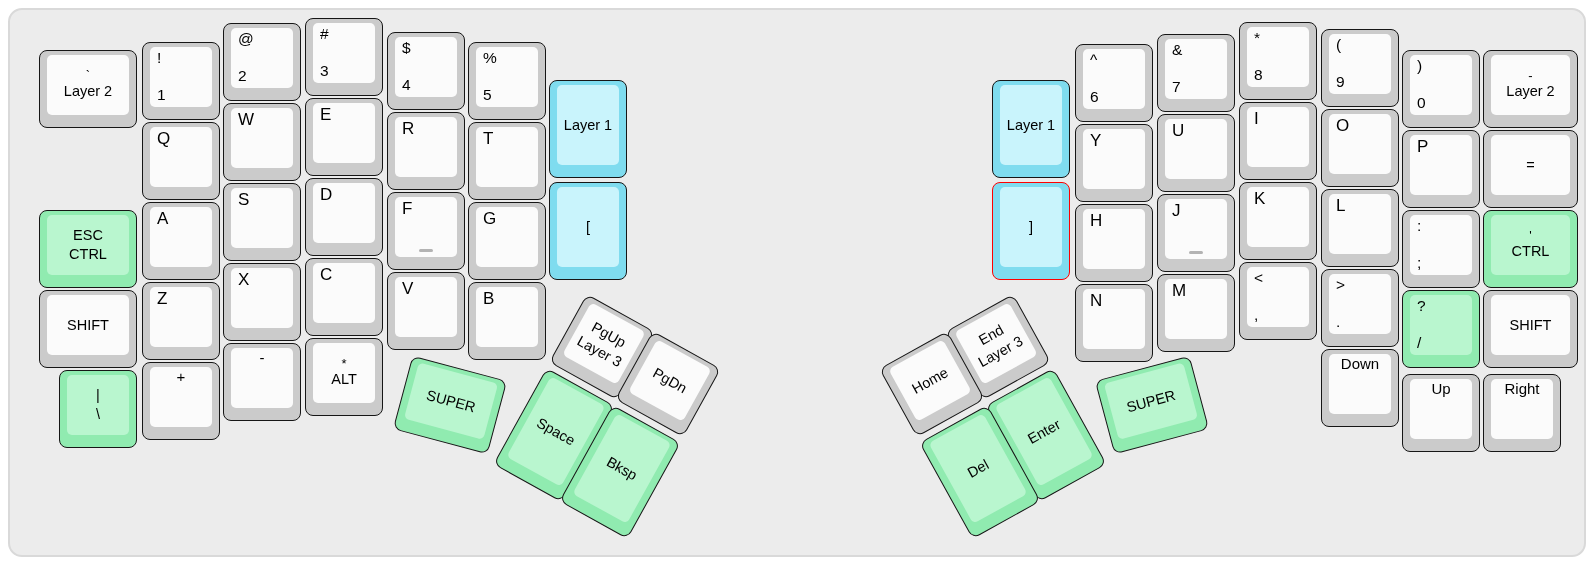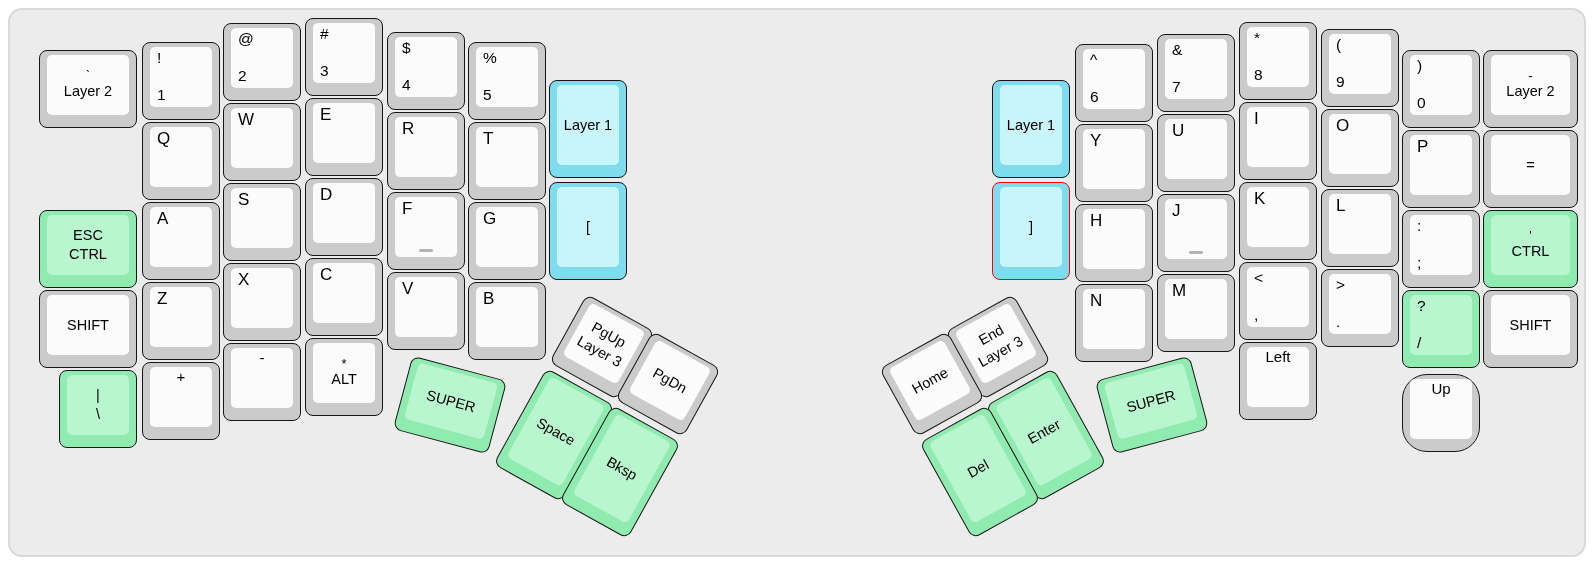--- a/index.html
+++ b/index.html
@@ -399,27 +399,20 @@
       </div>
     </div>
     <div class="key white" style="width: 78px; height: 78px; left: 1229px; top: 252px;">
       <div class="face">
         <div class="lg left2">
           <span>&lt;</span>
           <span>,</span>
         </div>
       </div>
     </div>
-    <div class="key white" style="width: 78px; height: 78px; left: 1229px; top: 332px;">
-      <div class="face">
-        <div class="lg topc">
-          <span>Left</span>
-        </div>
-      </div>
-    </div>
     <div class="key white" style="width: 78px; height: 78px; left: 1311px; top: 19px;">
       <div class="face">
         <div class="lg left2">
           <span>(</span>
           <span>9</span>
         </div>
       </div>
     </div>
     <div class="key white" style="width: 78px; height: 78px; left: 1311px; top: 99px;">
       <div class="face">
@@ -436,20 +429,27 @@
       </div>
     </div>
     <div class="key white" style="width: 78px; height: 78px; left: 1311px; top: 259px;">
       <div class="face">
         <div class="lg left2">
           <span>&gt;</span>
           <span>.</span>
         </div>
       </div>
     </div>
+    <div class="key white" style="width: 78px; height: 78px; left: 1311px; top: 339px;">
+      <div class="face">
+        <div class="lg topc">
+          <span>Down</span>
+        </div>
+      </div>
+    </div>
     <div class="key white" style="width: 78px; height: 78px; left: 1392px; top: 40px;">
       <div class="face">
         <div class="lg left2">
           <span>)</span>
           <span>0</span>
         </div>
       </div>
     </div>
     <div class="key white" style="width: 78px; height: 78px; left: 1392px; top: 120px;">
       <div class="face">
@@ -467,21 +467,21 @@
       </div>
     </div>
     <div class="key green" style="width: 78px; height: 78px; left: 1392px; top: 280px;">
       <div class="face">
         <div class="lg left2">
           <span>?</span>
           <span>/</span>
         </div>
       </div>
     </div>
-    <div class="key white" style="width: 78px; height: 78px; left: 1392px; top: 364px; border-radius: 25px;">
+    <div class="key white" style="width: 78px; height: 78px; left: 1392px; top: 364px;">
       <div class="face">
         <div class="lg topc">
           <span>Up</span>
         </div>
       </div>
     </div>
     <div class="key white" style="width: 95px; height: 78px; left: 1473px; top: 40px;">
       <div class="face">
         <div class="lg center">
           <span class="sm">-</span>
@@ -501,20 +501,27 @@
         <div class="lg center">
           <span class="sm">'</span>
           <span>CTRL</span>
         </div>
       </div>
     </div>
     <div class="key white" style="width: 95px; height: 78px; left: 1473px; top: 280px;">
       <div class="face">
         <div class="lg center">
           <span>SHIFT</span>
+        </div>
+      </div>
+    </div>
+    <div class="key white" style="width: 78px; height: 78px; left: 1473px; top: 364px;">
+      <div class="face">
+        <div class="lg topc">
+          <span>Right</span>
         </div>
       </div>
     </div>
     <div class="key green" style="width: 98px; height: 76px; left: 1142px; top: 395px; margin-left: -49px; margin-top: -38px; transform: rotate(-15deg);">
       <div class="face">
         <div class="lg center">
           <span>SUPER</span>
         </div>
       </div>
     </div>

